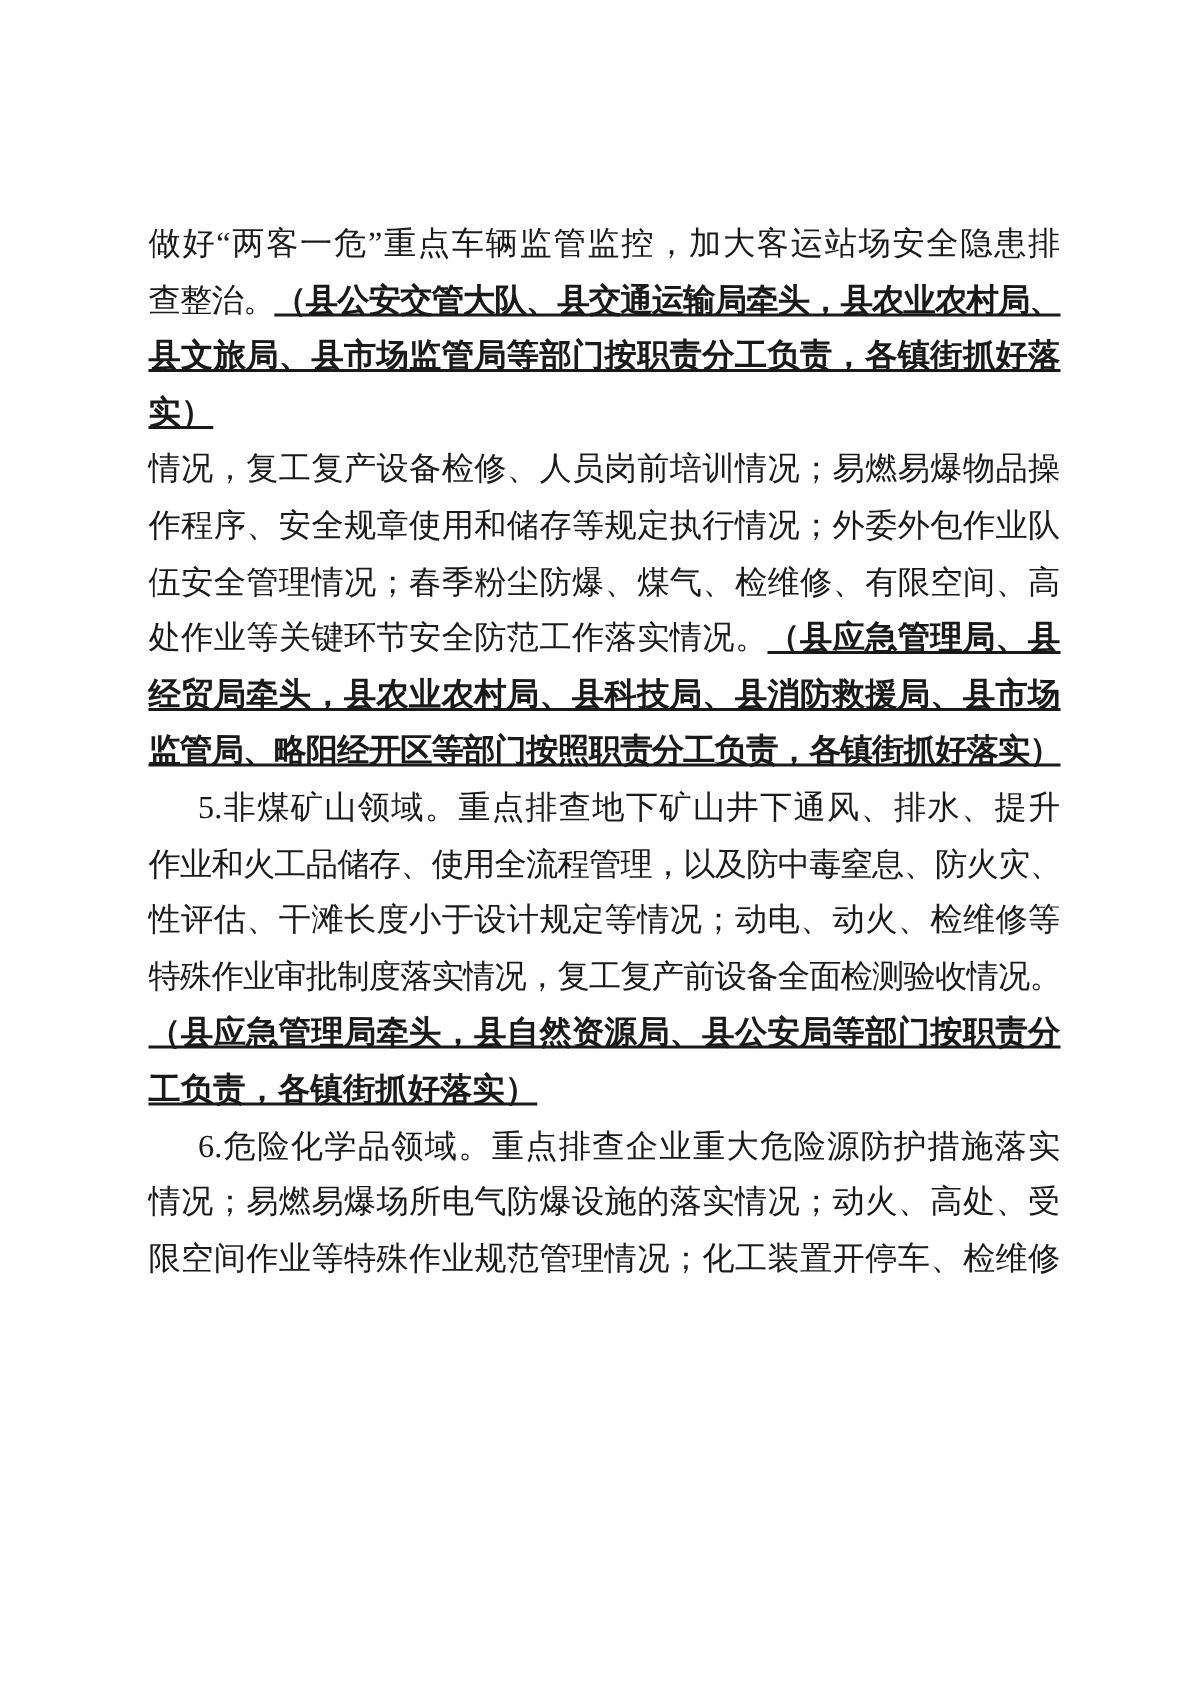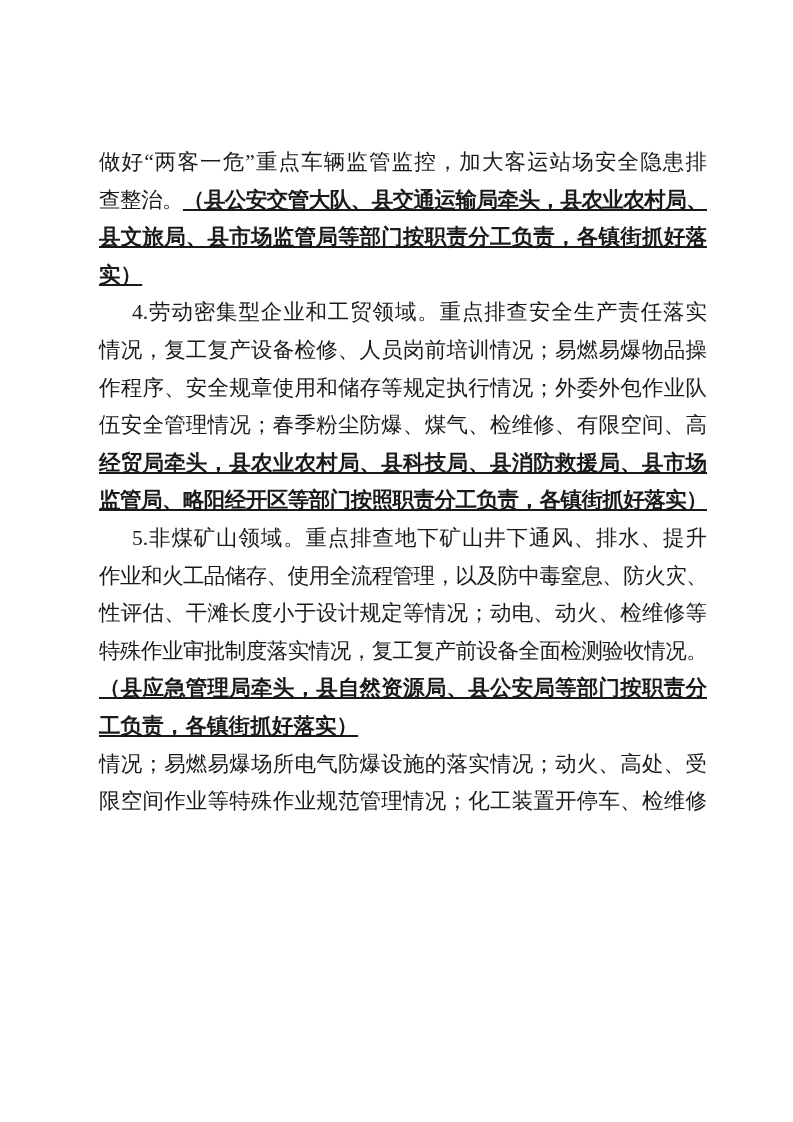--- a/index.html
+++ b/index.html
@@ -54,33 +54,34 @@
 
 <div class="page">
   <div class="doc-body" id="doc-body">
       <div class="para">
         <div class="line"><span class="seg-regular">做好“两客一危”重点车辆监管监控，加大客运站场安全隐患排</span></div>
         <div class="line tight"><span class="seg-regular">查整治。</span><span class="seg-bold">（县公安交管大队、县交通运输局牵头，县农业农村局、</span></div>
         <div class="line"><span class="seg-bold">县文旅局、县市场监管局等部门按职责分工负责，各镇街抓好落</span></div>
         <div class="line para-end"><span class="seg-bold">实）</span></div>
       </div>
       <div class="para">
-        <div class="line indent"><span class="seg-regular">4.劳动密集型企业和工贸领域。重点排查安全生产责任落实</span></div>
         <div class="line"><span class="seg-regular">情况，复工复产设备检修、人员岗前培训情况；易燃易爆物品操</span></div>
         <div class="line"><span class="seg-regular">作程序、安全规章使用和储存等规定执行情况；外委外包作业队</span></div>
         <div class="line"><span class="seg-regular">伍安全管理情况；春季粉尘防爆、煤气、检维修、有限空间、高</span></div>
+        <div class="line"><span class="seg-regular">处作业等关键环节安全防范工作落实情况。</span><span class="seg-bold">（县应急管理局、县</span></div>
         <div class="line"><span class="seg-bold">经贸局牵头，县农业农村局、县科技局、县消防救援局、县市场</span></div>
         <div class="line tight"><span class="seg-bold">监管局、略阳经开区等部门按照职责分工负责，各镇街抓好落实）</span></div>
       </div>
       <div class="para">
         <div class="line indent"><span class="seg-regular">5.非煤矿山领域。重点排查地下矿山井下通风、排水、提升</span></div>
         <div class="line tight"><span class="seg-regular">作业和火工品储存、使用全流程管理，以及防中毒窒息、防火灾、</span></div>
         <div class="line"><span class="seg-regular">性评估、干滩长度小于设计规定等情况；动电、动火、检维修等</span></div>
         <div class="line tight"><span class="seg-regular">特殊作业审批制度落实情况，复工复产前设备全面检测验收情况。</span></div>
         <div class="line"><span class="seg-bold">（县应急管理局牵头，县自然资源局、县公安局等部门按职责分</span></div>
         <div class="line para-end"><span class="seg-bold">工负责，各镇街抓好落实）</span></div>
       </div>
       <div class="para">
+        <div class="line indent"><span class="seg-regular">6.危险化学品领域。重点排查企业重大危险源防护措施落实</span></div>
         <div class="line"><span class="seg-regular">情况；易燃易爆场所电气防爆设施的落实情况；动火、高处、受</span></div>
         <div class="line"><span class="seg-regular">限空间作业等特殊作业规范管理情况；化工装置开停车、检维修</span></div>
       </div>
     </div>
 </div>
 
 </body></html>

